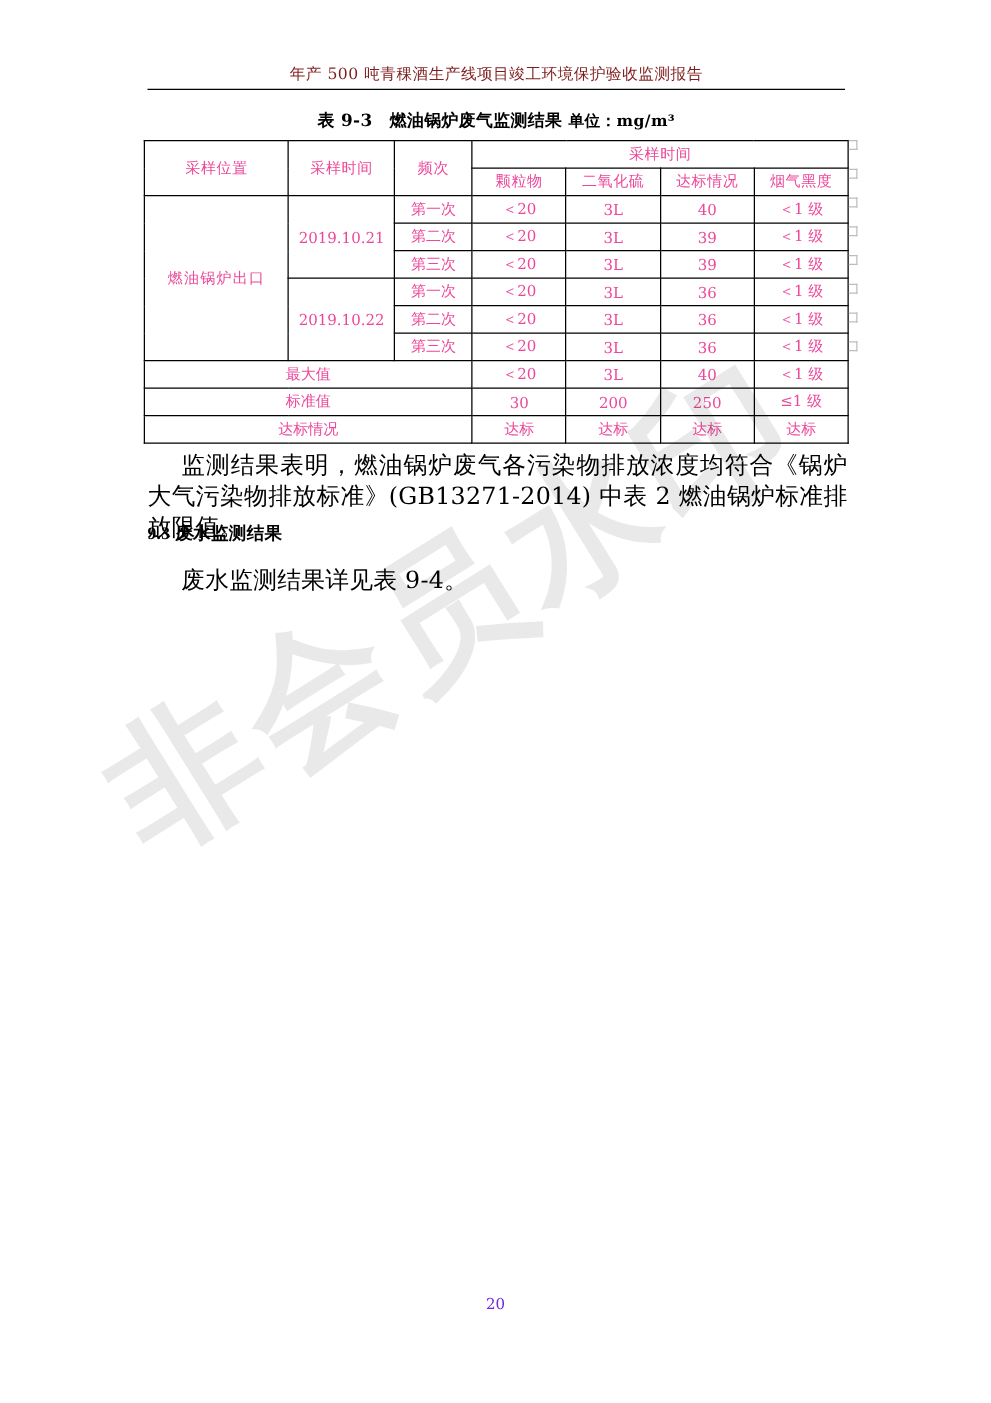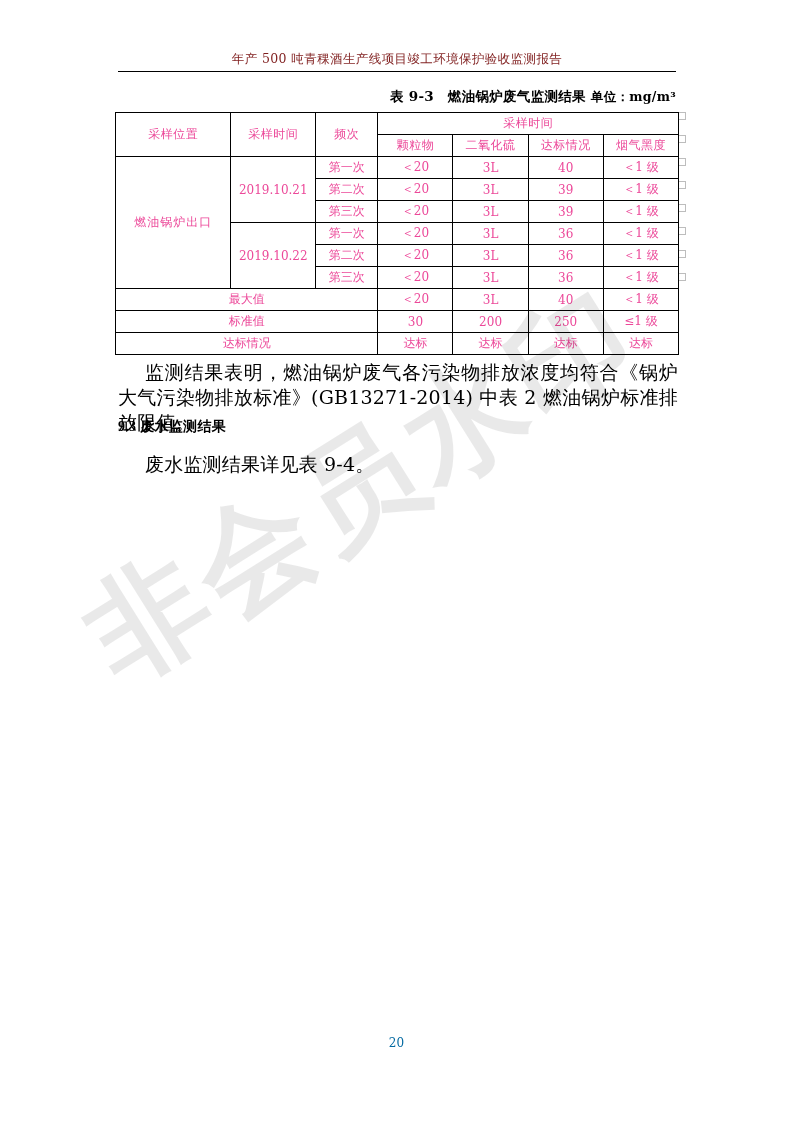--- a/index.html
+++ b/index.html
@@ -43,21 +43,21 @@
     border-bottom: 1px solid #000;
     width: 100%;
   }
 
   
   .table-caption {
     position: absolute;
     left: 118px;
     top: 88px;
     width: 558px;
-    text-align: right;
+    text-align: center;
     font-size: 13.5px;
     font-weight: bold;
     font-family: "DejaVu Serif", serif;
     color: #000;
     letter-spacing: 0.3px;
   }
   .table-caption .unit {
     font-weight: bold;
     font-size: 12.5px;
   }
@@ -154,21 +154,21 @@
 
   
   .footer {
     position: absolute;
     left: 0;
     top: 1036px;
     width: 793px;
     text-align: center;
     font-family: "DejaVu Serif", serif;
     font-size: 12px;
-    color: #0369a1;
+    color: #6d28d9;
   }
 
   
   .edge-marks {
     position: absolute;
     left: 679px;
     top: 112px;
     width: 10px;
     height: 230px;
   }

